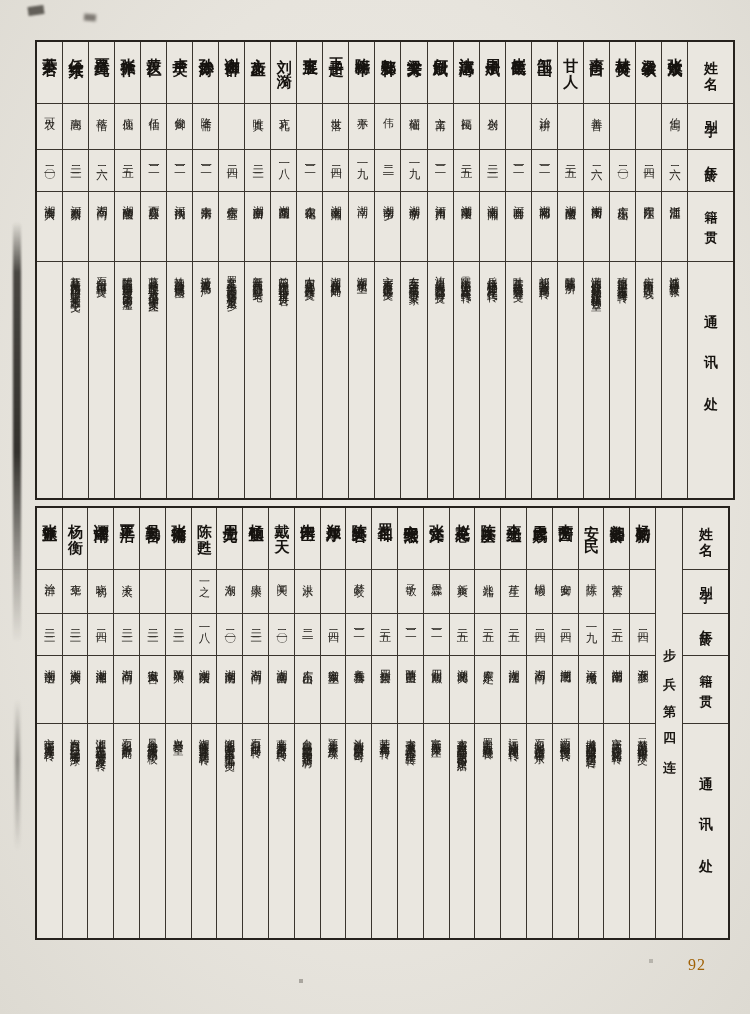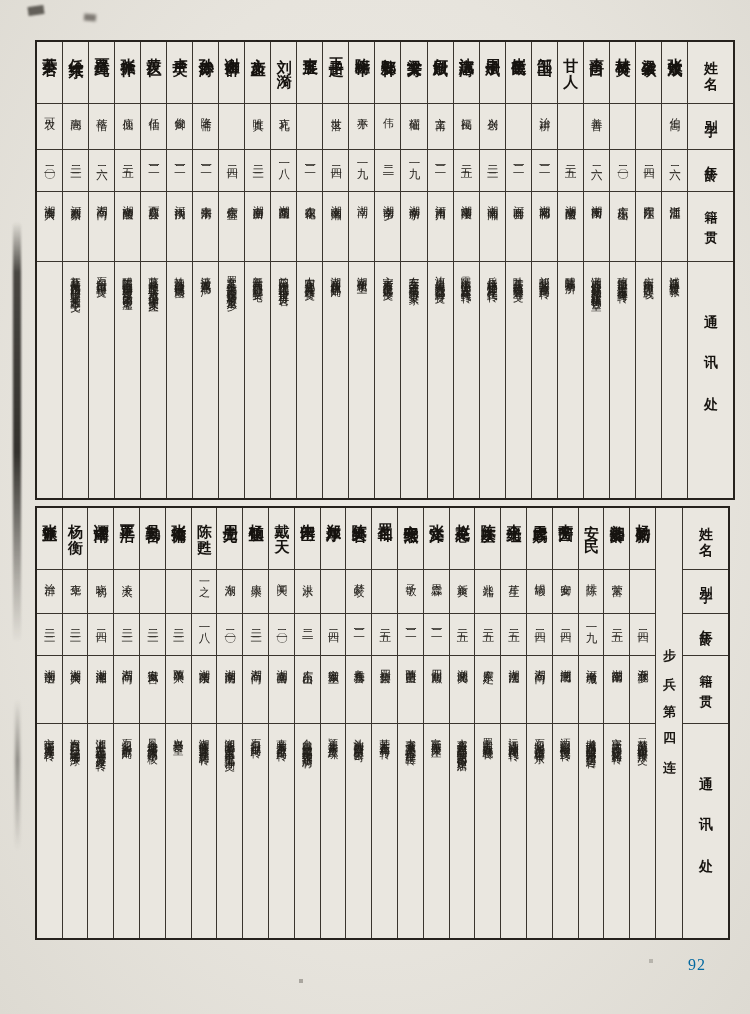--- a/index.html
+++ b/index.html
@@ -46,21 +46,21 @@
 
   .htext { font-weight:bold; color:#16130f; }
   .h-name   { font-size:14px; letter-spacing:16px; padding-top:8px; }
   .h-alias  { font-size:13px; letter-spacing:3px;  padding-top:6px; }
   .h-age    { font-size:13px; letter-spacing:2px;  padding-top:6px; }
   .h-origin { font-size:13px; letter-spacing:20px; padding-top:9px; }
   .h-contact{ font-size:14px; letter-spacing:42px; padding-top:40px; }
   .strip-text{ font-size:13px; font-weight:bold; letter-spacing:28px; padding-top:130px; color:#1a1712; }
 
   #page-number { position:absolute; right:44px; bottom:40px; font-size:16px;
-                 letter-spacing:1px; color:#0369a1;
+                 letter-spacing:1px; color:#a16207;
                  font-family:"Liberation Serif","DejaVu Serif",serif; }
 
   
   .gutter-shadow { position:absolute; left:13px; top:222px; width:8px; height:420px;
       background:linear-gradient(to bottom, rgba(20,18,14,0) 0%, rgba(20,18,14,.75) 12%,
                  rgba(20,18,14,.85) 55%, rgba(20,18,14,.25) 85%, rgba(20,18,14,0) 100%);
       filter:blur(1.2px); border-radius:3px; }
   .gutter-shadow2 { position:absolute; left:15px; top:700px; width:5px; height:150px;
       background:linear-gradient(to bottom, rgba(20,18,14,0), rgba(20,18,14,.4) 40%, rgba(20,18,14,0));
       filter:blur(1.5px); }

